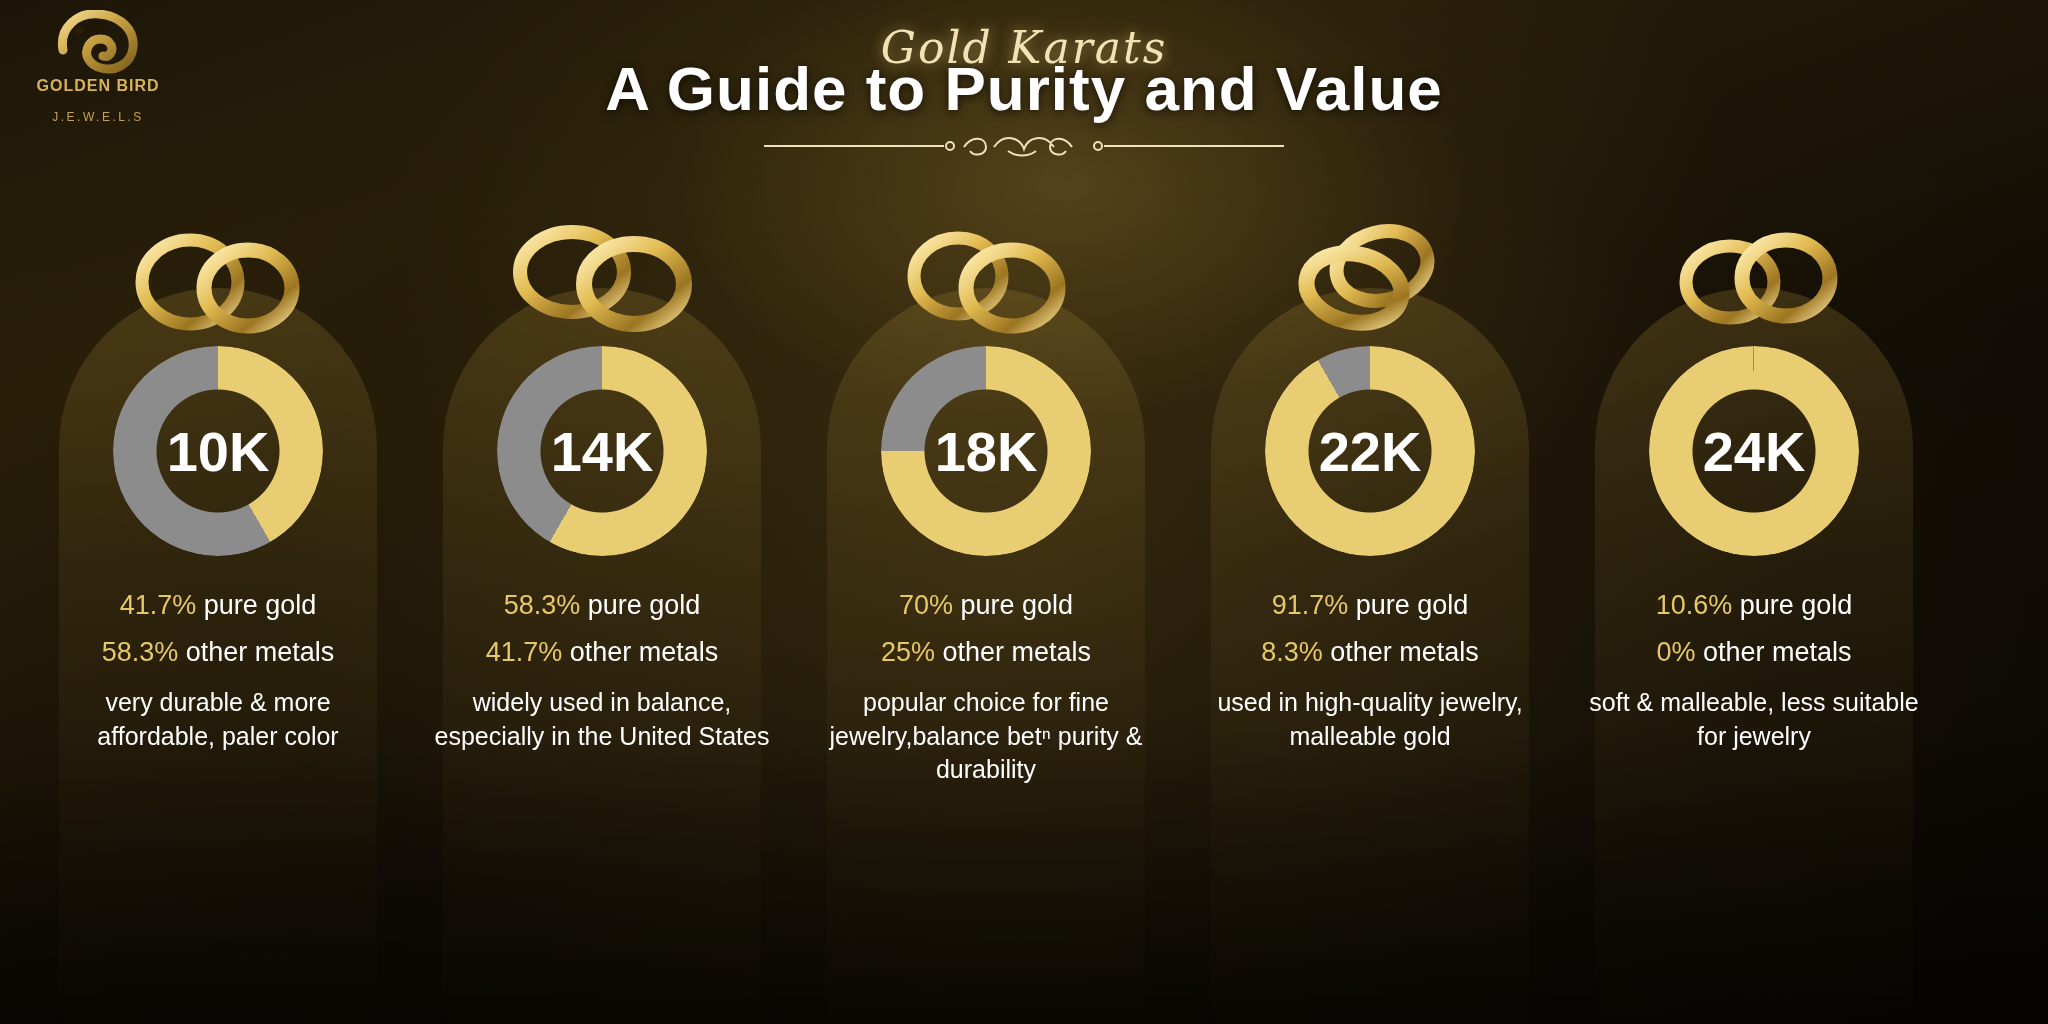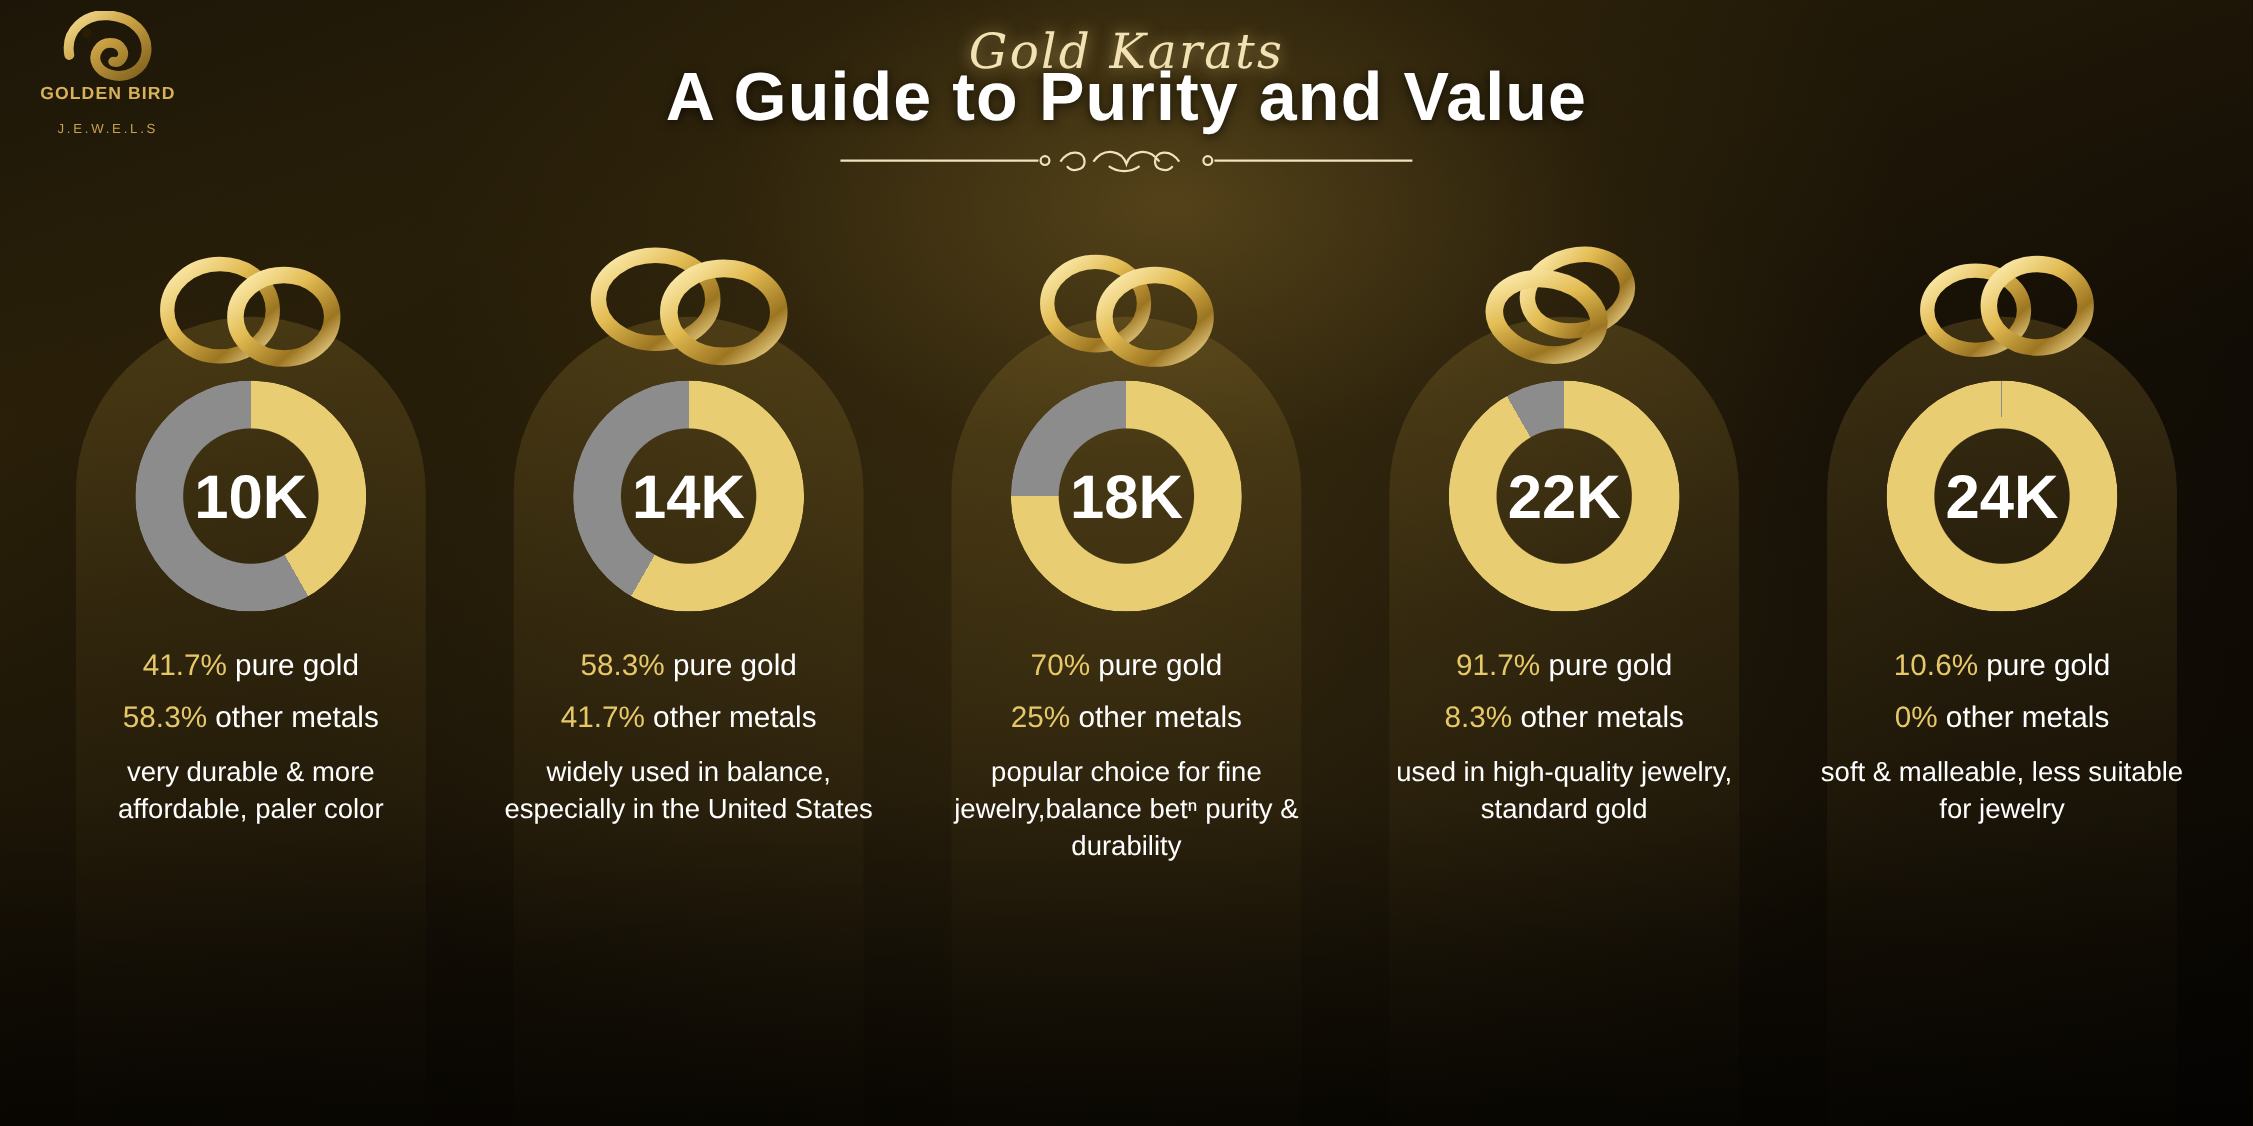--- a/index.html
+++ b/index.html
@@ -89,24 +89,23 @@
     position: relative;
   }
   .divider svg { display: block; }
 
   
   .cols {
     position: absolute;
     top: 240px;
     left: 0; right: 0; bottom: 0;
     display: flex;
-    justify-content: center;
+    justify-content: flex-start;
     padding: 0 26px;
     z-index: 4;
-    gap: 14px;
   }
   .col {
     position: relative;
     width: 384px;
     display: flex;
     flex-direction: column;
     align-items: center;
   }
   .panel {
     position: absolute;
@@ -322,21 +321,21 @@
                     mask: radial-gradient(circle, transparent 61px, #000 62px);"></div>
         <div class="donut-label">22K</div>
       </div>
       <div class="stats">
         <div class="stat-pure">
           <span class="num">91.7%</span><span> pure gold</span>
         </div>
         <div class="stat-other">
           <span class="num">8.3%</span><span> other metals</span>
         </div>
-        <div class="desc">used in high-quality jewelry, standard gold</div>
+        <div class="desc">used in high-quality jewelry, malleable gold</div>
       </div>
     </div>
 
     <div class="col">
       <div class="panel"></div>
       <div class="rings">
         <svg width="240" height="120" viewBox="0 0 240 120">
           <ellipse cx="96" cy="62" rx="44" ry="36" fill="none" stroke="url(#g1)" stroke-width="13"></ellipse>
           <ellipse cx="152" cy="58" rx="44" ry="38" fill="none" stroke="url(#g1)" stroke-width="15"></ellipse>
         </svg>

